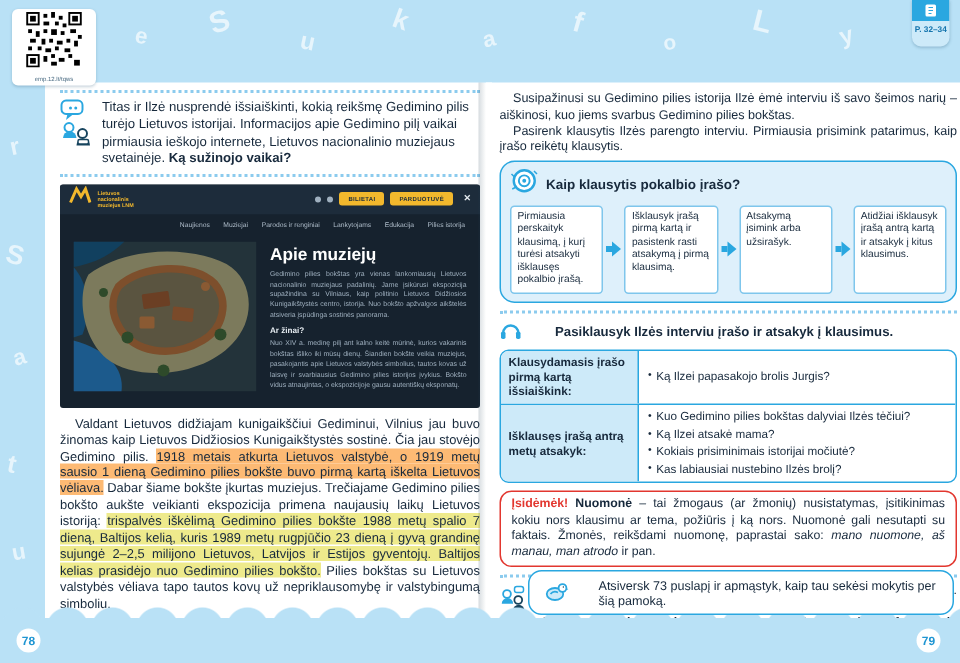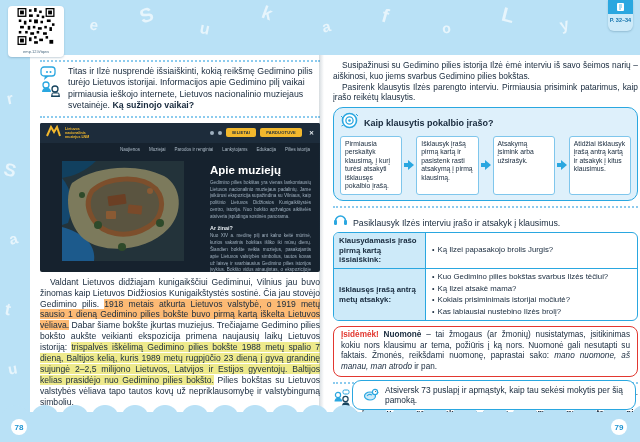--- a/index.html
+++ b/index.html
@@ -48,21 +48,21 @@
   .website{margin-top:5px;background:#16222e;height:149px;border-radius:2px;overflow:hidden;position:relative}
   .web-header{height:20px;background:#1d2c3b;display:flex;align-items:center;padding:0 6px;gap:4px}
   .logo-lines{display:flex;flex-direction:column;font-size:3.6px;line-height:1.15;color:#f2b82d;font-weight:700}
   .web-spacer{flex:1}
   .web-dot{width:4px;height:4px;border-radius:50%;background:#9fb0bf}
   .web-btn{background:#f2b82d;color:#1d2c3b;font-size:4px;font-weight:700;padding:2px 6px;border-radius:2px;
     letter-spacing:.2px;text-transform:uppercase}
   .web-close{color:#e7edf2;font-size:6px;line-height:1;margin-left:3px;font-weight:700}
   .web-nav{height:13px;display:flex;justify-content:flex-end;align-items:center;gap:9px;padding:0 10px;background:#16222e}
   .web-nav span{font-size:4.5px;color:#aebcc9;white-space:nowrap}
-  .web-body{display:flex;gap:26px;padding:5px 9px 0 22px}
+  .web-body{display:flex;gap:9px;padding:5px 9px 0 9px}
   .web-photo{flex:0 0 auto}
   .web-right{flex:1;min-width:0}
   .web-h2{margin:3px 0 4px;font-size:11.5px;font-weight:700;color:#fff}
   .web-p{margin:0 0 4px;font-size:4.6px;line-height:1.5;color:#9fb0bf;text-align:justify}
   .web-sub{margin:3px 0 2px;font-size:5.4px;font-weight:700;color:#e7edf2}
 
   .main-par{margin:5px 0 0;font-size:8.6px;line-height:1.27;text-align:justify;text-indent:10px}
   .hl-peach{background:#fdba74}
   .hl-yellow{background:#eeea8c}
   .bottom-q{margin:4px 0 0;font-size:8.8px;font-weight:700;display:flex;gap:4px;line-height:1.25}
@@ -75,22 +75,22 @@
   .listen-box{margin-top:4px;border:1.4px solid #2aa7e0;background:#def0fb;border-radius:10px;padding:3px 6px 5px}
   .lb-head{display:flex;align-items:center;gap:5px;margin-bottom:2px}
   .lb-title{font-size:9px;font-weight:700}
   .steps{display:flex;align-items:stretch;gap:2px}
   .step{background:#fff;border:1px solid #7fc6ec;border-radius:3px;padding:3px 4px;
     font-size:6.8px;line-height:1.25;flex:1}
   .arrow{align-self:center;display:flex;align-items:center;flex:0 0 auto}
   .arrow .shaft{width:4px;height:4px;background:#2aa7e0}
   .arrow .head{width:0;height:0;border-top:5px solid transparent;border-bottom:5px solid transparent;border-left:6px solid #2aa7e0}
 
-  .listen-line{margin-top:5px;padding-top:4px;border-top:2px dotted #8ccbee;display:flex;align-items:flex-end;gap:5px;
-    font-size:8.8px;font-weight:400}
+  .listen-line{margin-top:5px;padding-top:4px;border-top:2px dotted #8ccbee;display:flex;align-items:center;gap:22px;
+    font-size:8.8px;font-weight:700}
 
   .qtable{margin-top:4px;border:1px solid #2aa7e0;border-radius:6px;overflow:hidden}
   .trow{display:grid;grid-template-columns:92px 1fr}
   .trow + .trow{border-top:1px solid #2aa7e0}
   .tlabel{background:#cdeaf9;border-right:1px solid #2aa7e0;padding:3px 5px;font-size:7.8px;font-weight:700;
     line-height:1.25;display:flex;align-items:center}
   .tcell{padding:3px 6px;display:flex;flex-direction:column;justify-content:center;gap:1px}
   .qitem{font-size:7.8px;line-height:1.25;display:flex;gap:3px}
   .qitem .blt{font-size:7px;line-height:1.5}
 
@@ -101,21 +101,21 @@
   .it{font-style:italic}
 
   .dotted-sep{border-top:2px dotted #8ccbee;margin:5px 0 4px}
   .icon-row{display:flex;gap:5px;align-items:flex-start}
   .icon-row .row-icon{flex:0 0 auto;margin-top:1px}
   .blist{margin:0;padding:0;list-style:none;flex:1}
   .blist li{font-size:8.2px;line-height:1.27;display:flex;gap:4px;text-align:justify}
   .blist .blt{flex:0 0 auto}
 
   .reflect{position:absolute;right:10px;bottom:5px;left:28px;border:1.4px solid #2aa7e0;border-radius:9px;
-    background:#fff;padding:4px 8px;display:flex;align-items:center;gap:6px;font-size:8.4px;z-index:6}
+    background:#fff;padding:4px 8px;display:flex;align-items:center;gap:20px;font-size:8.4px;z-index:6}
   b{font-weight:700}
 </style>
 </head>
 <body>
 
 <div class="spread">
   <div id="decor">
       <span class="bg-letter" style="left: 140px; top: 4px; font-size: 20px; transform: rotate(-18deg);">S</span>
       <span class="bg-letter" style="left: 200px; top: 20px; font-size: 16px; transform: rotate(12deg);">u</span>
       <span class="bg-letter" style="left: 262px; top: 3px; font-size: 18px; transform: rotate(20deg);">k</span>
@@ -279,21 +279,21 @@
                 <span class="blt">•</span>
                 <span>Ką Ilzei papasakojo brolis Jurgis?</span>
               </div>
           </div>
         </div>
         <div class="trow">
           <div class="tlabel">Išklausęs įrašą antrą metų atsakyk:</div>
           <div class="tcell">
             <div class="qitem">
                 <span class="blt">•</span>
-                <span>Kuo Gedimino pilies bokštas svarbus Ilzės tėčiui?</span>
+                <span>Kuo Gedimino pilies bokštas dalyviai Ilzės tėčiui?</span>
               </div>
             <div class="qitem">
                 <span class="blt">•</span>
                 <span>Ką Ilzei atsakė mama?</span>
               </div>
             <div class="qitem">
                 <span class="blt">•</span>
                 <span>Kokiais prisiminimais istorijai močiutė?</span>
               </div>
             <div class="qitem">

